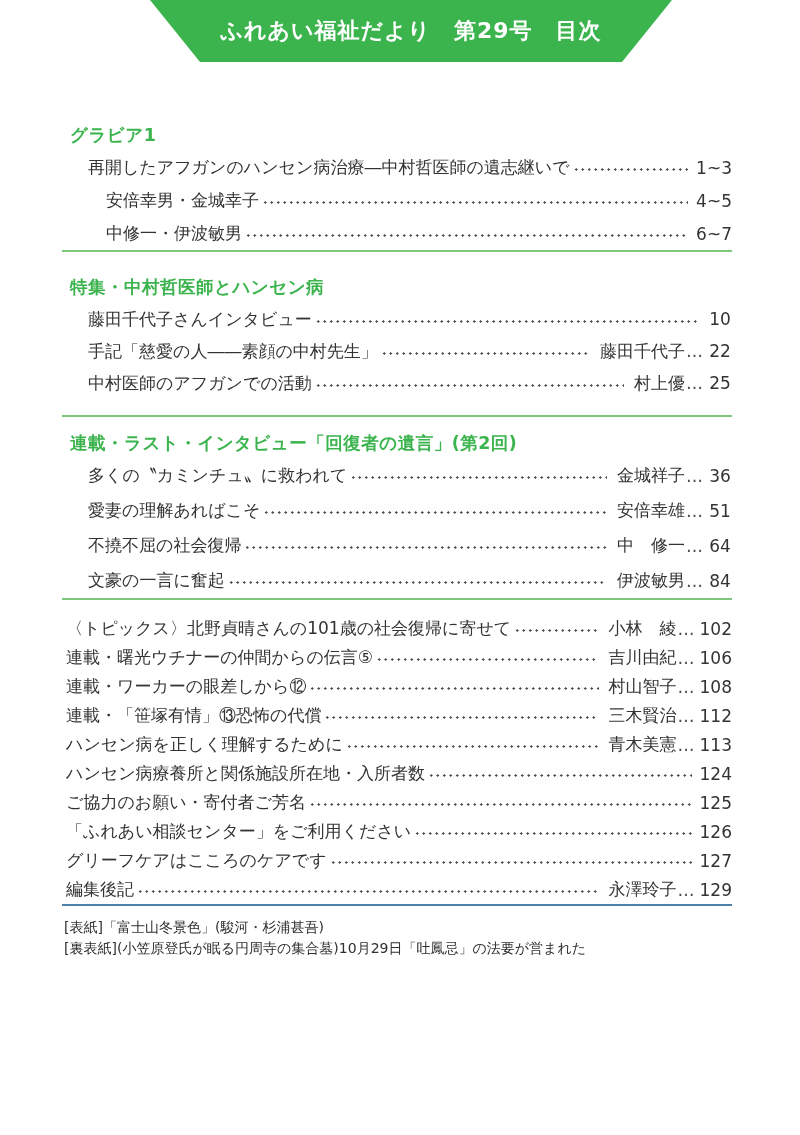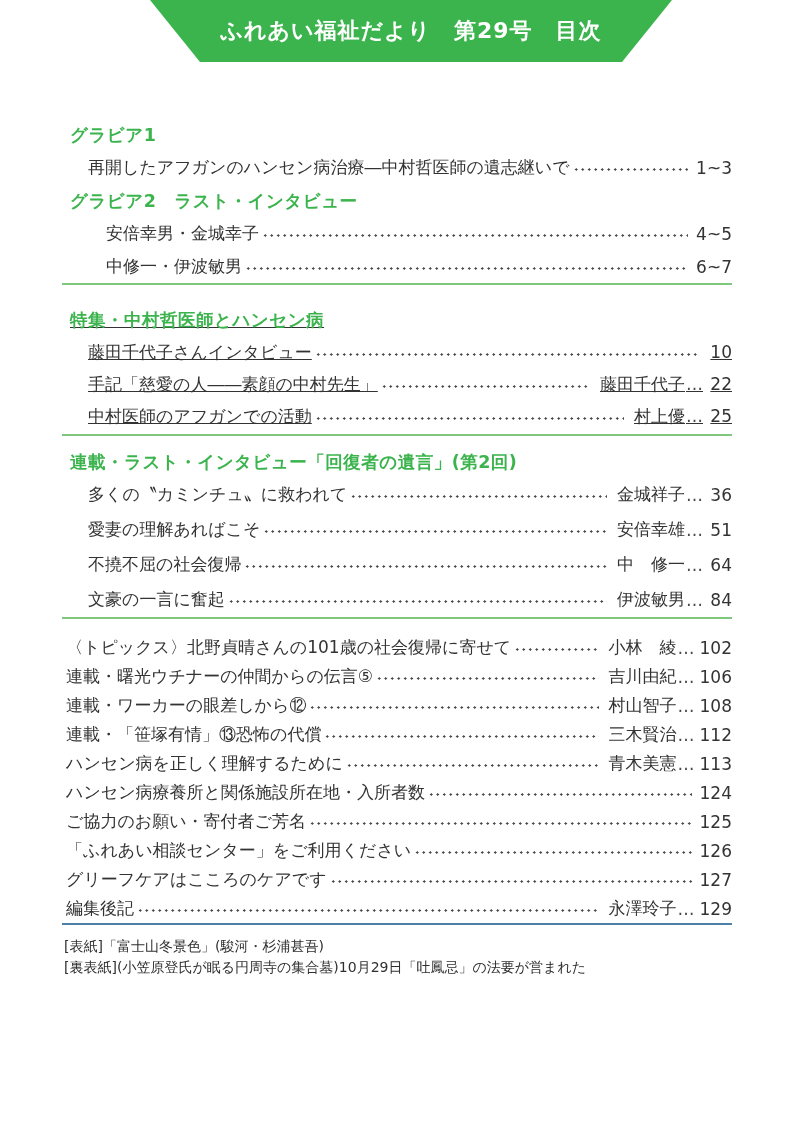--- a/index.html
+++ b/index.html
@@ -55,30 +55,30 @@
     margin:4px 4px 0 3px;
     background-image:radial-gradient(circle,#4a4a4a 1.15px,transparent 1.35px);
     background-size:6.5px 7px;
     background-repeat:repeat-x;
     background-position:left center;
   }
   .author{white-space:nowrap;padding-left:6px;}
   .sep{padding:0 1px;color:#4a4a4a;}
   .pagenum{
     white-space:nowrap;
-    text-align:right;
+    text-align:center;
     min-width:28px;
     padding-left:4px;
   }
   .divider{height:2px;background:var(--divider);}
   .divider.blue{background:var(--blue);}
   
   .s0{margin-top:56px;}
   .s0 .toc-row{height:33px;}
-  .s1{margin-top:18px;margin-bottom:2px;text-decoration:underline;}
+  .s1{margin-top:18px;margin-bottom:16px;}
   .s1 .heading{height:33px;}
   .s1 .entry{height:32px;}
   .s2{margin-top:10px;}
   .s2 .heading{height:31px;}
   .s2 .entry{height:35px;}
   .s3{margin-top:14px;}
   .s3 .toc-row{height:29px;}
   .footer{
     margin-top:11px;
     padding-left:2px;
@@ -96,21 +96,20 @@
 </div>
 
 <div class="content" id="toc-root">
     <section class="toc-section s0">
       <div class="toc-row heading">グラビア1</div>
       <div class="toc-row entry indent1">
         <span class="title">再開したアフガンのハンセン病治療―中村哲医師の遺志継いで</span>
         <span class="leader"></span>
         <span class="pagenum">1~3</span>
       </div>
-      <div class="toc-row heading">グラビア2　ラスト・インタビュー</div>
       <div class="toc-row entry indent2">
         <span class="title">安倍幸男・金城幸子</span>
         <span class="leader"></span>
         <span class="pagenum">4~5</span>
       </div>
       <div class="toc-row entry indent2">
         <span class="title">中修一・伊波敏男</span>
         <span class="leader"></span>
         <span class="pagenum">6~7</span>
       </div>

